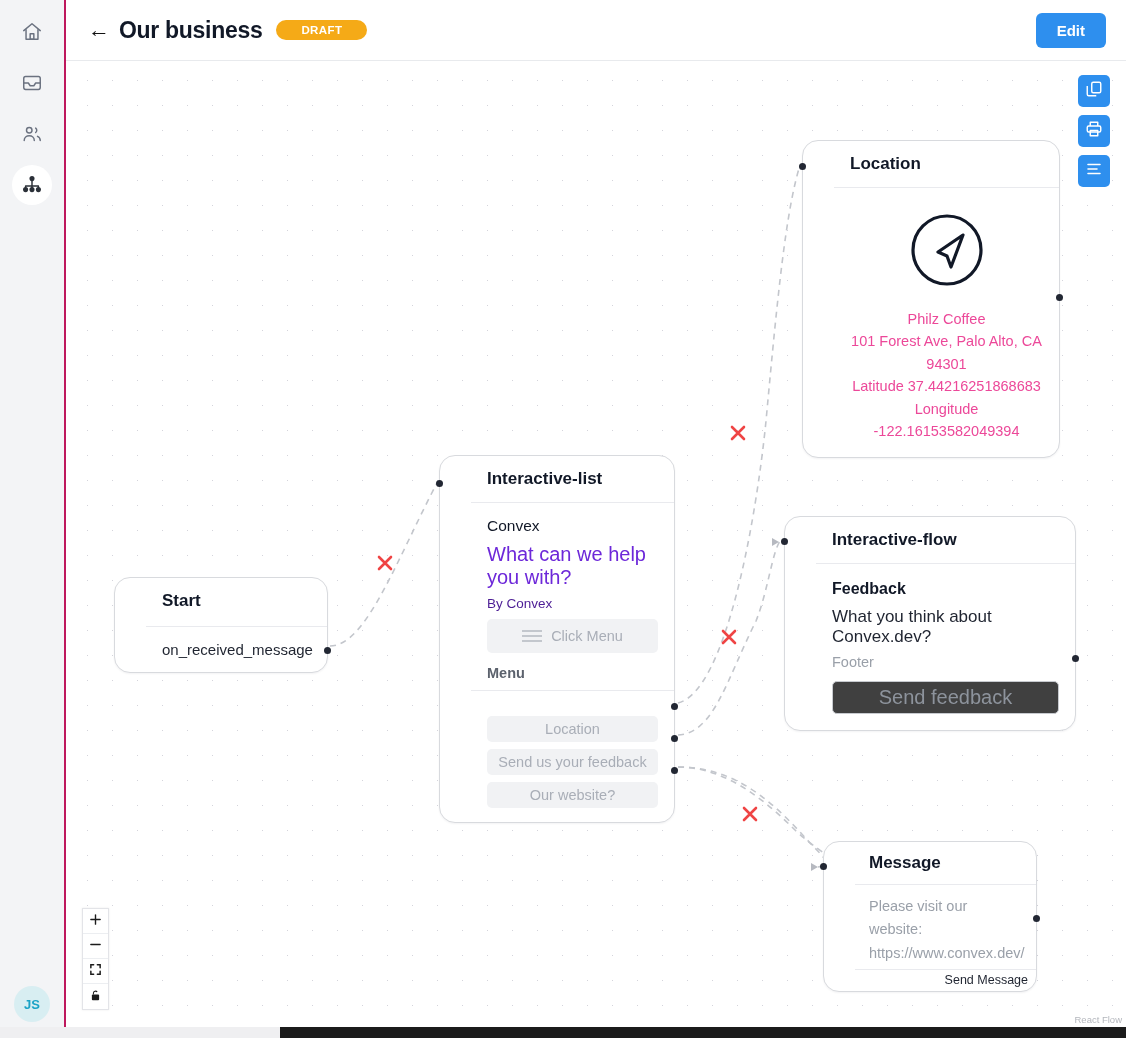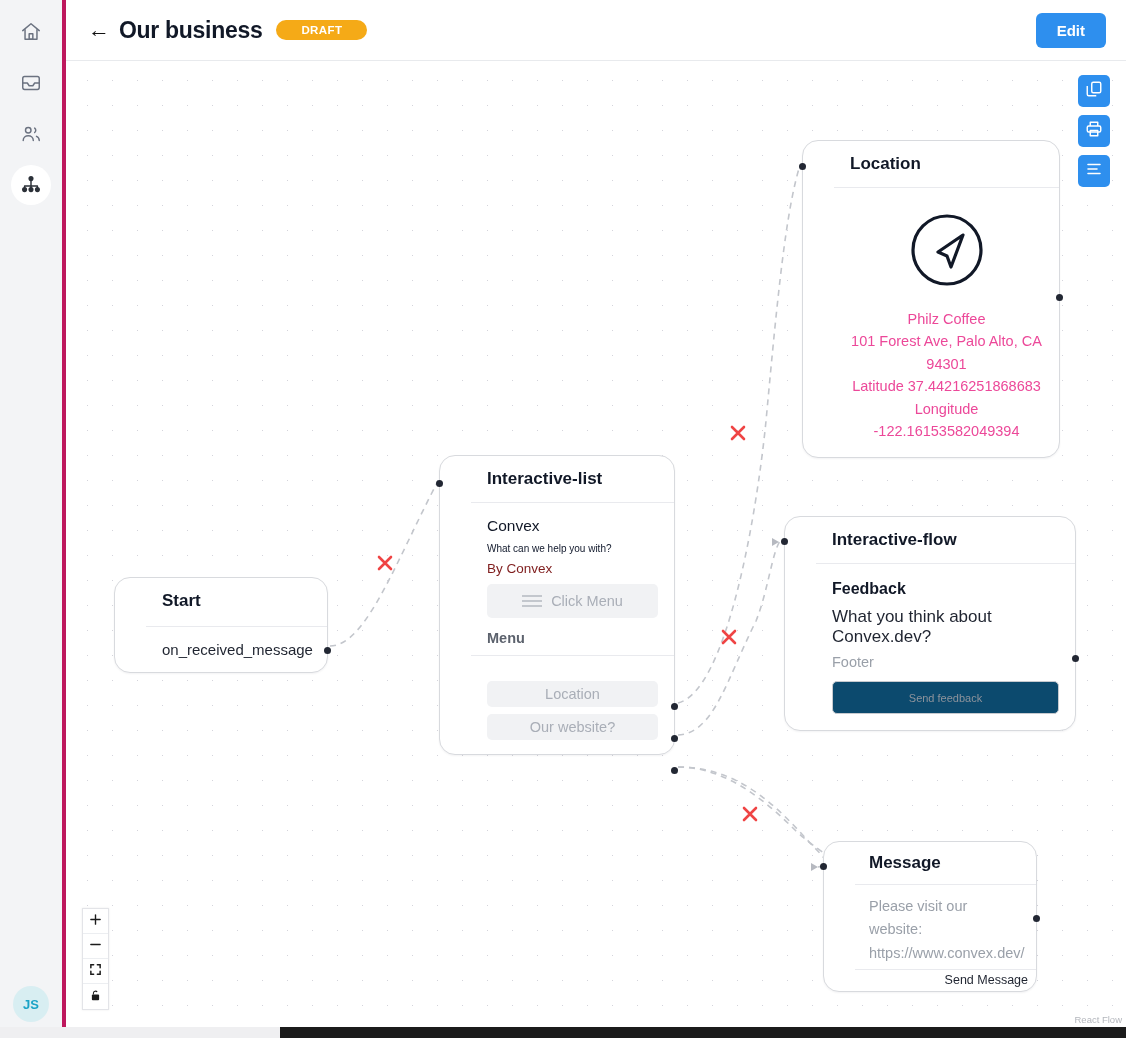--- a/index.html
+++ b/index.html
@@ -9,21 +9,21 @@
     background: #ffffff;
     overflow: hidden;
   }
   #app { position: relative; width: 1126px; height: 1038px; }
 
   
   .rail {
     position: absolute; left: 0; top: 0;
     width: 66px; height: 1038px;
     background: #f3f4f6;
-    border-right: 4px solid #be185d;
+    border-right: 2px solid #be185d;
     display: flex; flex-direction: column; align-items: center;
   }
   .rail-item {
     width: 40px; height: 40px;
     display: flex; align-items: center; justify-content: center;
     border-radius: 50%;
     cursor: pointer;
   }
   .rail-item.active { background: #ffffff; }
   .rail-item svg { display: block; }
@@ -108,22 +108,22 @@
   }
 
   
   #node-start { left: 48px; top: 516px; width: 214px; }
   #node-start .node-head { padding-bottom: 15px; }
   .start-trigger { font-size: 15px; color: #1f2430; }
 
   
   #node-ilist { left: 373px; top: 394px; width: 236px; }
   .ilist-title { font-size: 15.5px; font-weight: normal; color: #111827; margin-bottom: 8px; }
-  .ilist-q { font-size: 10px; color: #0f172a; margin-bottom: 7px; }
-  .ilist-by { font-size: 13.5px; color: #7f1d1d; margin-bottom: 8px; }
+  .ilist-q { font-size: 20px; color: #6d28d9; margin-bottom: 7px; }
+  .ilist-by { font-size: 13.5px; color: #4c1d95; margin-bottom: 8px; }
   .click-menu {
     background: #f1f2f4; border-radius: 5px;
     height: 34px; display: flex; align-items: center; justify-content: center;
     gap: 9px; color: #a9aeb7; font-size: 14.5px; cursor: pointer;
   }
   .burger { display: flex; flex-direction: column; gap: 3px; }
   .burger i { display: block; width: 20px; height: 2px; background: #c3c7cd; }
   .menu-label { font-size: 14.5px; font-weight: bold; color: #5c626d; margin-top: 12px; }
   .ilist-divider { border-top: 1px solid #e9eaee; margin: 9px -16px 0; }
   .menu-opts { padding: 11px 16px 14px; display: flex; flex-direction: column; gap: 7px; }
@@ -140,21 +140,21 @@
   .loc-line { font-size: 14.5px; color: #ec4899; line-height: 1.55; }
 
   
   #node-iflow { left: 718px; top: 455px; width: 292px; }
   .iflow-title { font-size: 16px; font-weight: bold; color: #111827; margin-bottom: 9px; }
   .iflow-q { font-size: 17px; color: #1f2430; margin-bottom: 7px; }
   .iflow-footer { font-size: 14.5px; color: #9aa0a9; margin-bottom: 11px; }
   .send-feedback {
     border: 1px solid #c7cacf; border-radius: 5px;
     height: 33px; display: flex; align-items: center; justify-content: center;
-    font-size: 11px; color: #8d939c; background: #0c4a6e; cursor: pointer;
+    font-size: 20px; color: #8d939c; background: #404040; cursor: pointer;
   }
 
   
   #node-message { left: 757px; top: 780px; width: 214px; }
   #node-message .node-head { padding: 11px 14px; }
   .msg-body { padding: 10px 14px 4px; }
   .msg-line { font-size: 14.5px; color: #9aa0a9; line-height: 1.62; }
   .msg-send {
     border-top: 1px solid #e9eaee;
     text-align: right; padding: 3px 8px 4px;
@@ -307,20 +307,21 @@
               <i></i>
               <i></i>
             </span>
           <span>Click Menu</span>
         </div>
         <div class="menu-label">Menu</div>
         <div class="ilist-divider"></div>
       </div>
       <div class="menu-opts">
         <div class="menu-opt">Location</div>
+        <div class="menu-opt">Send us your feedback</div>
         <div class="menu-opt">Our website?</div>
       </div>
       <span class="handle" style="right:-4px; top:247px;"></span>
       <span class="handle" style="right:-4px; top:279px;"></span>
       <span class="handle" style="right:-4px; top:311px;"></span>
     </div>
 
     <div class="node" id="node-location">
       <span class="handle" style="left:-4px; top:22px;"></span>
       <div class="node-head">Location</div>

